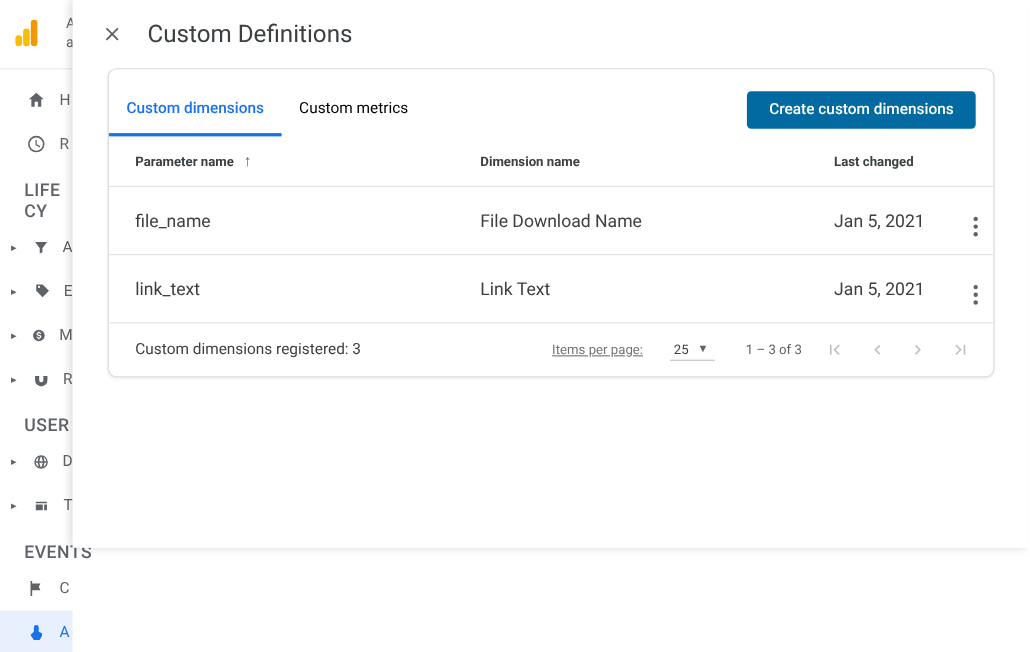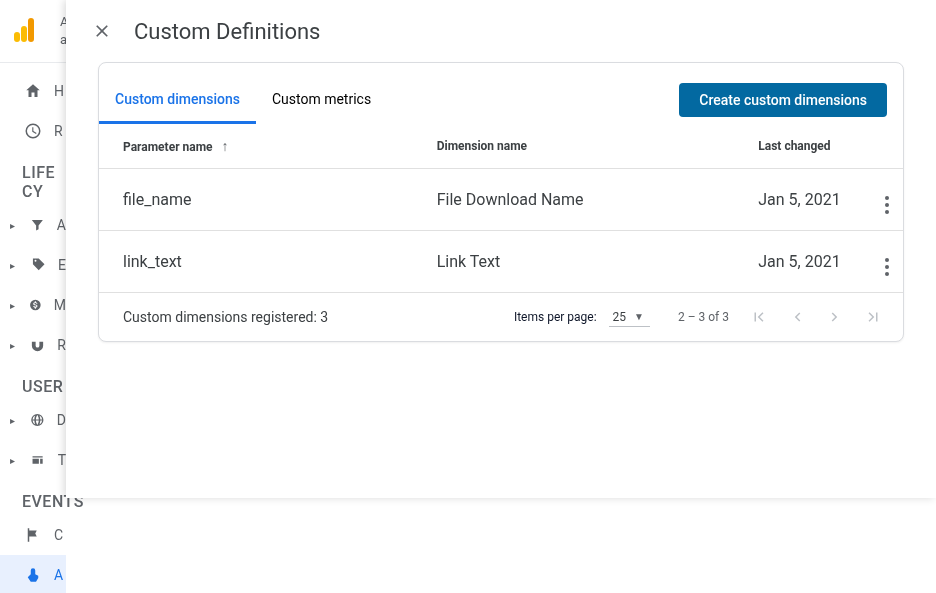--- a/index.html
+++ b/index.html
@@ -76,21 +76,21 @@
     .td-param { padding-left: 24px; }
     .td-actions { color: #5f6368; cursor: pointer; text-align: center; }
     .dots { display:inline-flex; flex-direction:column; gap:3px; }
     .dots span { width:4px; height:4px; background:#5f6368; border-radius:50%; }
     
     .footer-row {
       display: flex; align-items: center; padding: 14px 20px 14px 24px;
       font-size: 14px; color: #3c4043;
     }
     .registered { flex: 1; }
-    .items-per-page { font-size: 12px; color: #0f172a; margin-right: 12px; }
+    .items-per-page { font-size: 12px; color: #737373; margin-right: 24px; text-decoration: underline; }
     .page-size-select { display:flex; align-items:center; gap:8px; border-bottom: 1px solid #bdc1c6; padding: 2px 6px 2px 4px; margin-right: 28px; font-size: 12px; color:#3c4043;}
     .page-size-select .caret { color:#5f6368; font-size:10px; }
     .range { font-size: 12px; color: #5f6368; margin-right: 14px; }
     .pager { display: flex; gap: 18px; color: #bdc1c6; margin-left: 6px;}
     .pager-btn { width: 20px; height: 20px; display:flex; align-items:center; justify-content:center; cursor: pointer; }
     .pager-btn svg { fill: #bdc1c6; width: 18px; height: 18px; }
   </style>
 </head>
 <body>
 
@@ -236,21 +236,21 @@
       </tbody>
     </table>
 
     <div class="footer-row">
       <div class="registered">Custom dimensions registered: 3</div>
       <div class="items-per-page">Items per page:</div>
       <div class="page-size-select">
         <span>25</span>
         <span class="caret">▼</span>
       </div>
-      <div class="range">2 – 3 of 3</div>
+      <div class="range">1 – 3 of 3</div>
       <div class="pager">
         <div class="pager-btn">
             <svg viewBox="0 0 24 24">
               <path d="M18 17l-5-5 5-5-1.4-1.4L10.2 12l6.4 6.4zM6 6h2v12H6z"></path>
             </svg>
           </div>
         <div class="pager-btn">
             <svg viewBox="0 0 24 24">
               <path d="M15 18l-6-6 6-6 1.4 1.4L11.8 12l4.6 4.6z"></path>
             </svg>

